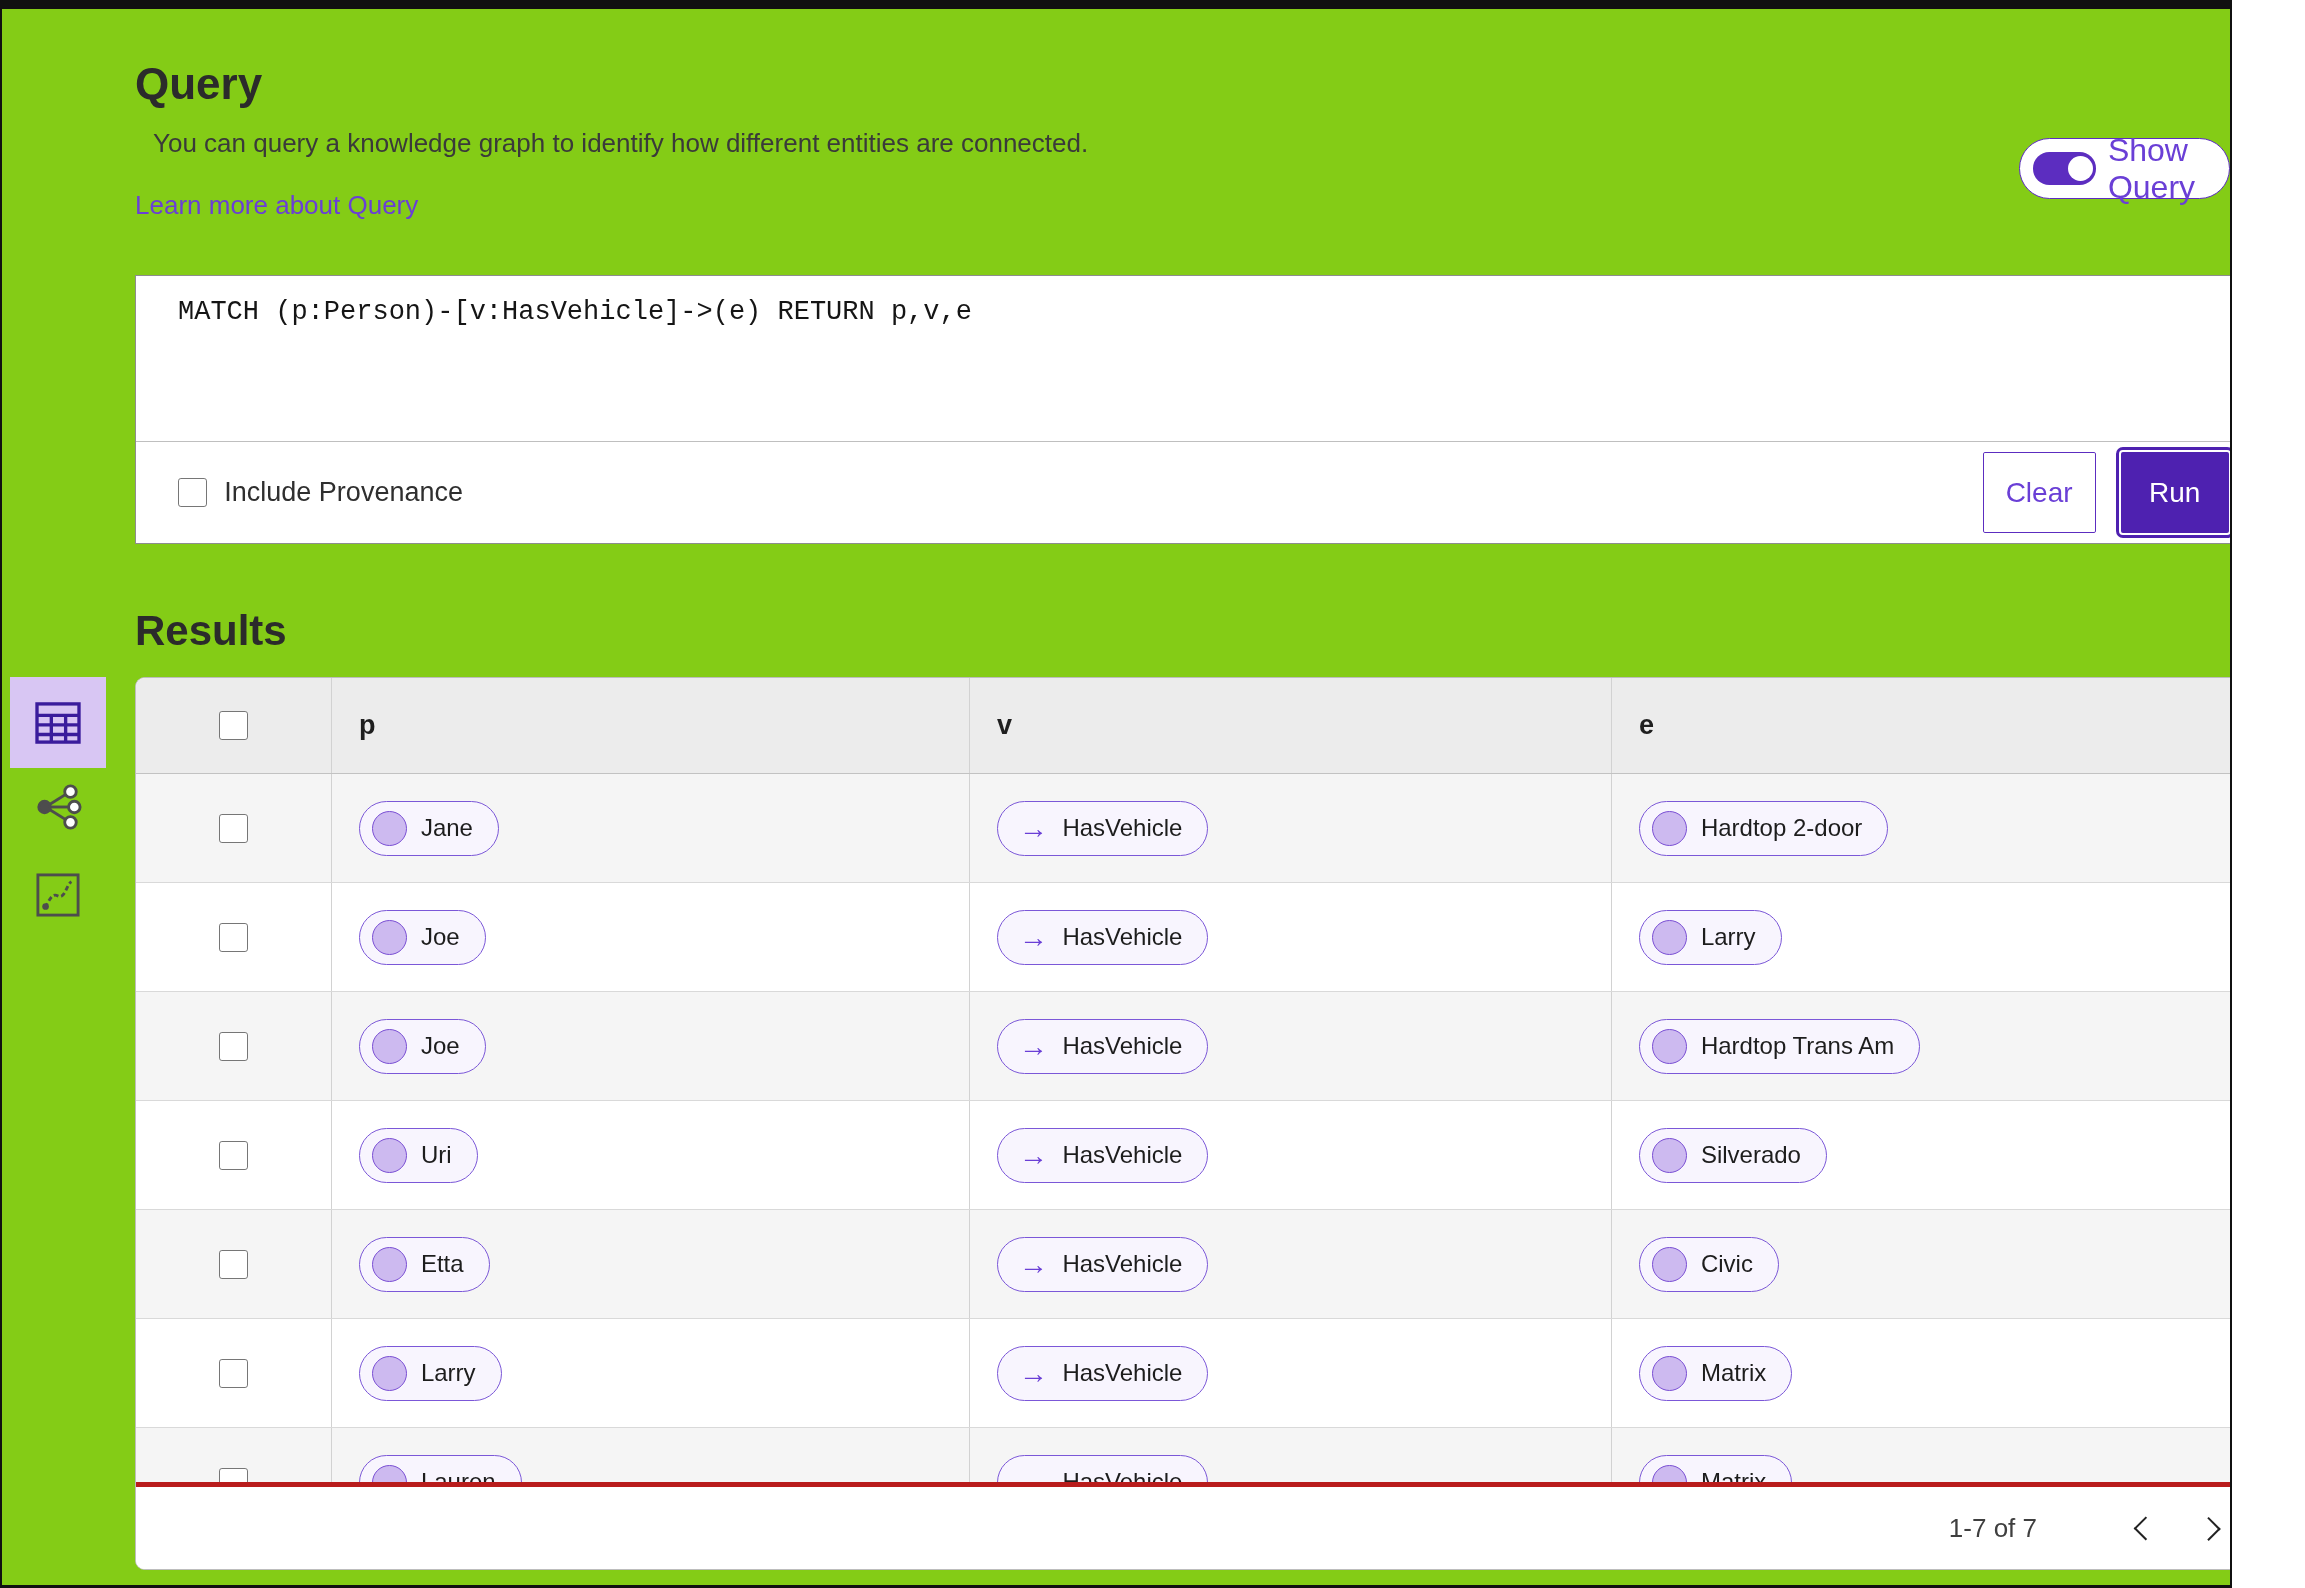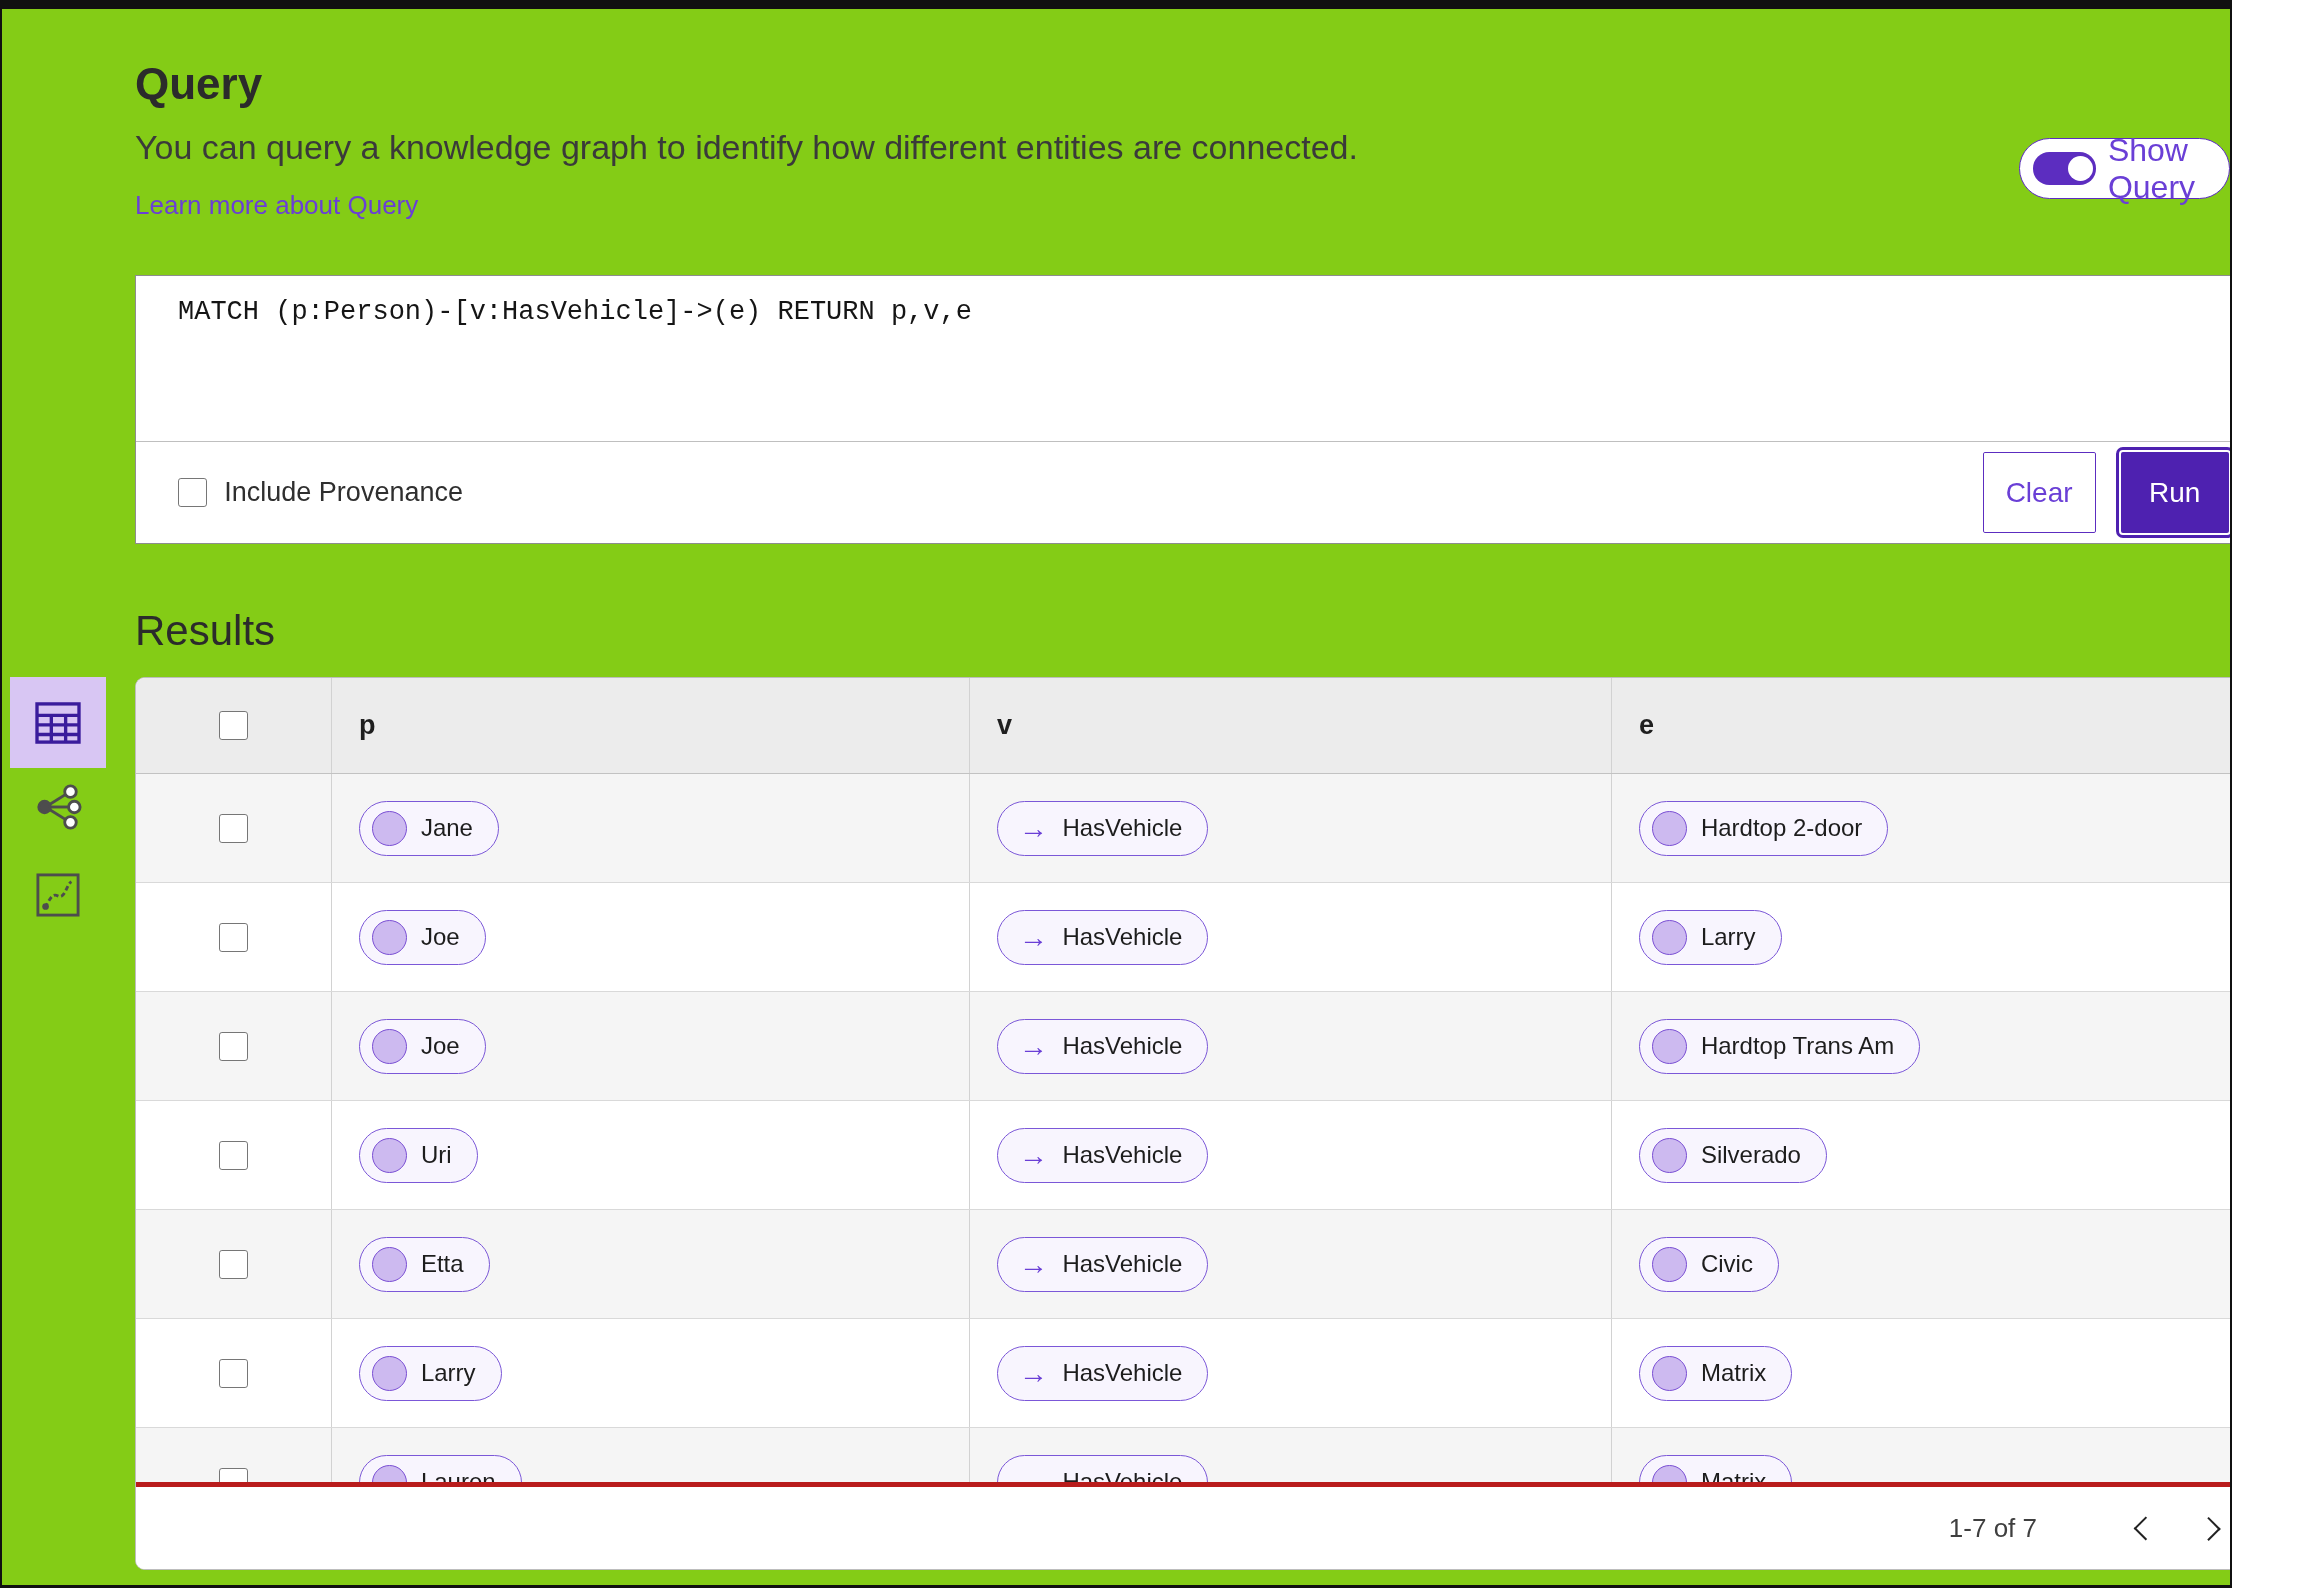--- a/index.html
+++ b/index.html
@@ -4,21 +4,21 @@
 <style>
   html,body{margin:0;padding:0;background:#fff;}
   .screen{
     position:relative;width:2232px;height:1588px;background:#84cc16;box-sizing:border-box;
     border-left:2.9px solid #101010;border-right:2.9px solid #101010;
     border-bottom:3.8px solid #101010;border-top:9.6px solid #101010;
     font-family:"Liberation Sans", sans-serif;color:#2b2b2b;overflow:hidden;
   }
   
   .page-title{position:absolute;left:133px;top:21px;font-size:44px;font-weight:700;color:#2b2b2b;}
-  .description{position:absolute;left:133px;top:119px;font-size:34px;color:#3a3a3a;}
+  .description{position:absolute;left:151px;top:119px;font-size:26px;color:#3a3a3a;}
   .learn-link{position:absolute;left:133px;top:181px;font-size:26px;color:#6a3fd6;cursor:pointer;}
   .show-query-toggle{
     position:absolute;left:2017px;top:129px;height:61px;box-sizing:border-box;
     display:flex;align-items:center;gap:11.5px;padding:0 23px 0 13.4px;background:#fff;
     border:1.9px solid #5c2dc0;border-radius:33px;color:#6a3fd6;font-size:32px;cursor:pointer;
   }
   .switch{position:relative;width:63px;height:33px;background:#5c2dc0;border-radius:16.3px;flex:none;}
   .switch .knob{position:absolute;right:3.8px;top:3.8px;width:25px;height:25px;background:#fff;border-radius:50%;}
   
   .query-card{position:absolute;left:133px;top:266px;width:2131px;height:269px;box-sizing:border-box;
@@ -31,21 +31,21 @@
     clip-path:polygon(100% 0,100% 100%,0 100%);cursor:nwse-resize;}
   .query-footer{flex:1;border-top:1px solid #bfbfbf;display:flex;align-items:center;padding:0 21px 0 42px;}
   .checkbox{width:29px;height:29px;box-sizing:border-box;border:1.9px solid #767676;border-radius:2.9px;background:#fff;flex:none;cursor:pointer;}
   .prov-label{margin-left:17.3px;font-size:27px;color:#2f2f2f;}
   .spacer{flex:1;}
   .clear-btn{min-width:113px;height:81px;box-sizing:border-box;background:#fff;border:1.9px solid #5c2dc0;
     color:#6a3fd6;font-size:28px;font-family:inherit;border-radius:1.9px;margin-right:25px;cursor:pointer;}
   .run-btn{min-width:108px;height:81px;background:#4e21b0;border:none;color:#fff;font-size:28px;
     font-family:inherit;border-radius:1.9px;outline:3.8px solid #4e21b0;outline-offset:2.9px;margin-right:15.4px;cursor:pointer;}
   
-  .results-title{position:absolute;left:133px;top:563px;font-size:42px;font-weight:400;color:#2b2b2b;}
+  .results-title{position:absolute;left:133px;top:563px;font-size:42px;font-weight:700;color:#2b2b2b;}
   .view-tile{position:absolute;left:7.7px;width:96px;display:flex;align-items:center;justify-content:center;cursor:pointer;}
   .view-tile.selected{top:668px;height:91px;background:#d8c6f3;}
   .view-tile.t2{top:764px;height:67px;}
   .view-tile.t3{top:852px;height:67px;}
   .results-card{position:absolute;left:133px;top:668px;width:2131px;height:893px;box-sizing:border-box;
     border:1px solid #bdbdbd;border-radius:9.6px;background:#fff;overflow:hidden;}
   .thead{height:96px;background:#ececec;display:flex;align-items:center;border-bottom:1px solid #c2c2c2;
     font-weight:700;font-size:27px;color:#1f1f1f;box-sizing:border-box;}
   .cell{height:100%;display:flex;align-items:center;box-sizing:border-box;}
   .cell-check{width:195px;flex:none;justify-content:center;}

